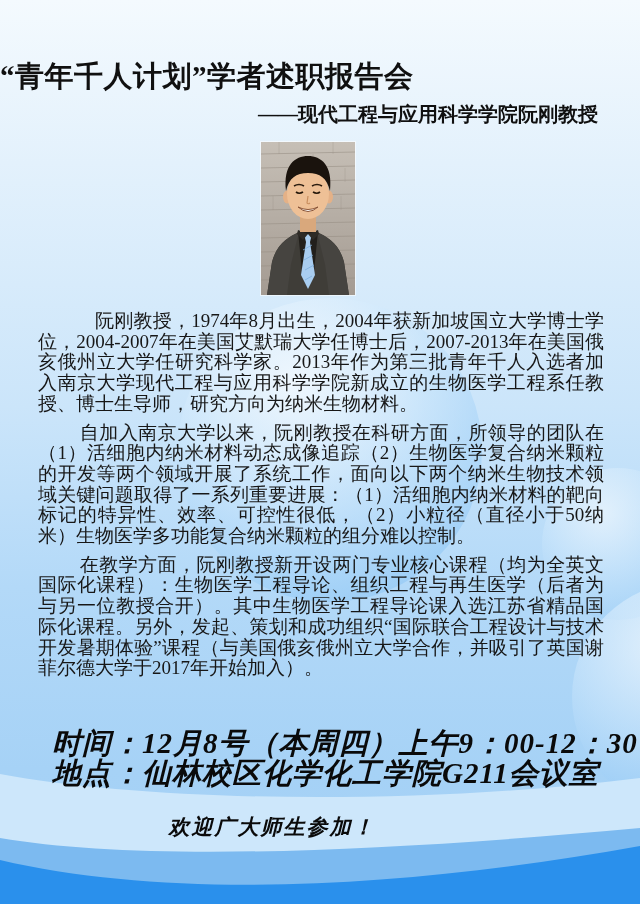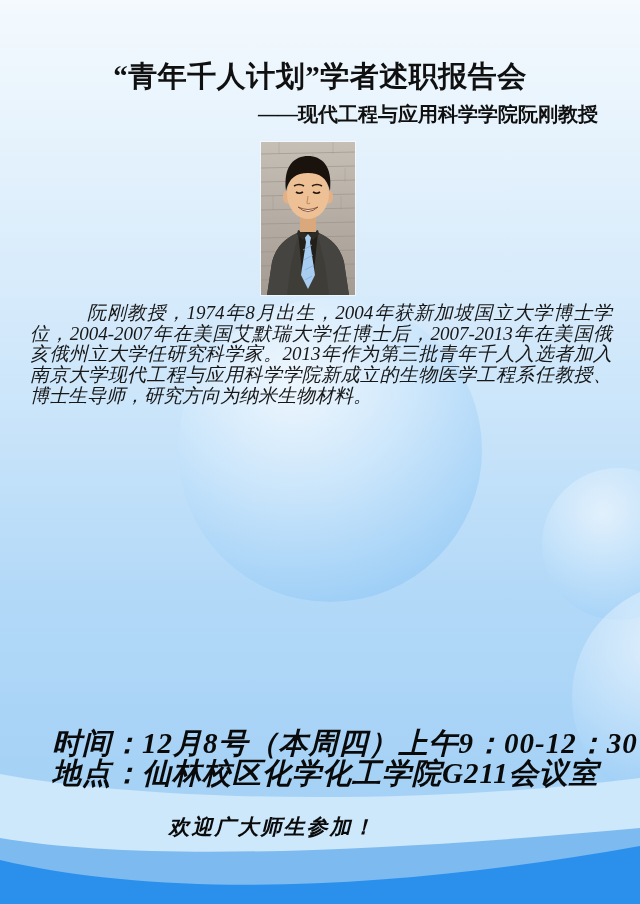--- a/index.html
+++ b/index.html
@@ -19,38 +19,38 @@
   .bubble-right-1{
     left:542px;top:468px;width:152px;height:152px;
     background:radial-gradient(circle at 40% 30%,rgba(255,255,255,0.55) 0%,rgba(214,236,253,0.40) 40%,rgba(150,203,246,0.45) 80%,rgba(150,203,246,0.25) 100%);
   }
   .bubble-right-2{
     left:572px;top:582px;width:230px;height:230px;
     background:radial-gradient(circle at 38% 28%,rgba(255,255,255,0.60) 0%,rgba(205,231,252,0.45) 42%,rgba(140,197,245,0.55) 78%,rgba(140,197,245,0.30) 100%);
   }
   .title{
     position:absolute;left:0;top:57px;width:640px;
-    text-align:center;font-size:29px;font-weight:bold;
+    font-size:29px;font-weight:bold;
     letter-spacing:0.5px;color:#101010;
   }
   .subtitle{
     position:absolute;top:101px;right:42px;
     font-size:20px;font-weight:bold;color:#101010;margin-left:40px;
   }
   .photo{
     position:absolute;left:261px;top:142px;width:94px;height:153px;
     box-shadow:0 0 0 1px rgba(255,255,255,0.55);
   }
   .photo svg{display:block;}
   .bio{
     position:absolute;left:30px;top:303px;width:582px;
     font-size:19px;line-height:20.7px;text-align:justify;
     color:#171717;
   }
-  .bio p{margin:0;padding:0;font-style:italic;}
+  .bio p{margin:8px;padding:0;}
   .bio p.first{text-indent:3em;}
   .bio p.next{text-indent:2.2em;}
   .schedule{
     position:absolute;left:52px;top:728px;
     font-size:29px;line-height:30px;font-weight:bold;font-style:italic;
     color:#0a0a0a;letter-spacing:1px;z-index:5;
   }
   .welcome{
     position:absolute;left:0;top:813px;width:544px;text-align:center;
     font-size:21px;font-weight:bold;font-style:italic;
@@ -141,20 +141,22 @@
       <path d="M52,50 Q56,52.5 59,50" stroke="#241609" stroke-width="1.7" fill="none"></path>
 
       <path d="M47,54 L46,61 Q47,62.5 49,61" stroke="#c98e5f" stroke-width="1.2" fill="none"></path>
 
       <path d="M37,65 Q47,74 57,65 Q47,70 37,65 Z" fill="#ffffff" stroke="#8a5436" stroke-width="1"></path>
     </svg>
   </div>
 
   <div class="bio">
     <p class="first">阮刚教授，1974年8月出生，2004年获新加坡国立大学博士学位，2004-2007年在美国艾默瑞大学任博士后，2007-2013年在美国俄亥俄州立大学任研究科学家。2013年作为第三批青年千人入选者加入南京大学现代工程与应用科学学院新成立的生物医学工程系任教授、博士生导师，研究方向为纳米生物材料。</p>
+    <p class="next">自加入南京大学以来，阮刚教授在科研方面，所领导的团队在（1）活细胞内纳米材料动态成像追踪（2）生物医学复合纳米颗粒的开发等两个领域开展了系统工作，面向以下两个纳米生物技术领域关键问题取得了一系列重要进展：（1）活细胞内纳米材料的靶向标记的特异性、效率、可控性很低，（2）小粒径（直径小于50纳米）生物医学多功能复合纳米颗粒的组分难以控制。</p>
+    <p class="next">在教学方面，阮刚教授新开设两门专业核心课程（均为全英文国际化课程）：生物医学工程导论、组织工程与再生医学（后者为与另一位教授合开）。其中生物医学工程导论课入选江苏省精品国际化课程。另外，发起、策划和成功组织“国际联合工程设计与技术开发暑期体验”课程（与美国俄亥俄州立大学合作，并吸引了英国谢菲尔德大学于2017年开始加入）。</p>
   </div>
 
   <div class="schedule">
     <div>时间：12月8号（本周四）上午9：00-12：30</div>
     <div>地点：仙林校区化学化工学院G211会议室</div>
   </div>
 
   <div class="welcome">欢迎广大师生参加！</div>
 
 </div>

